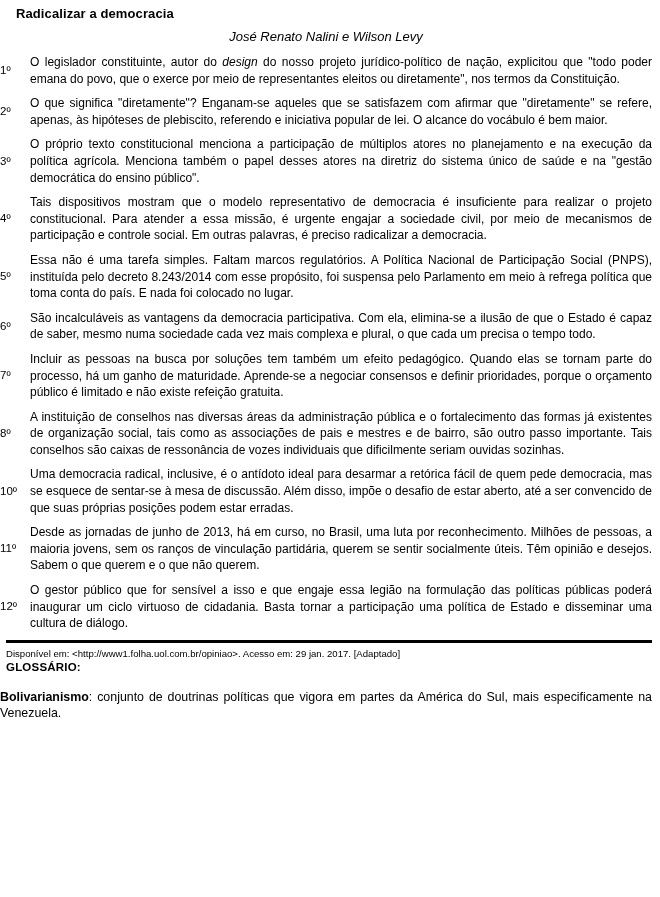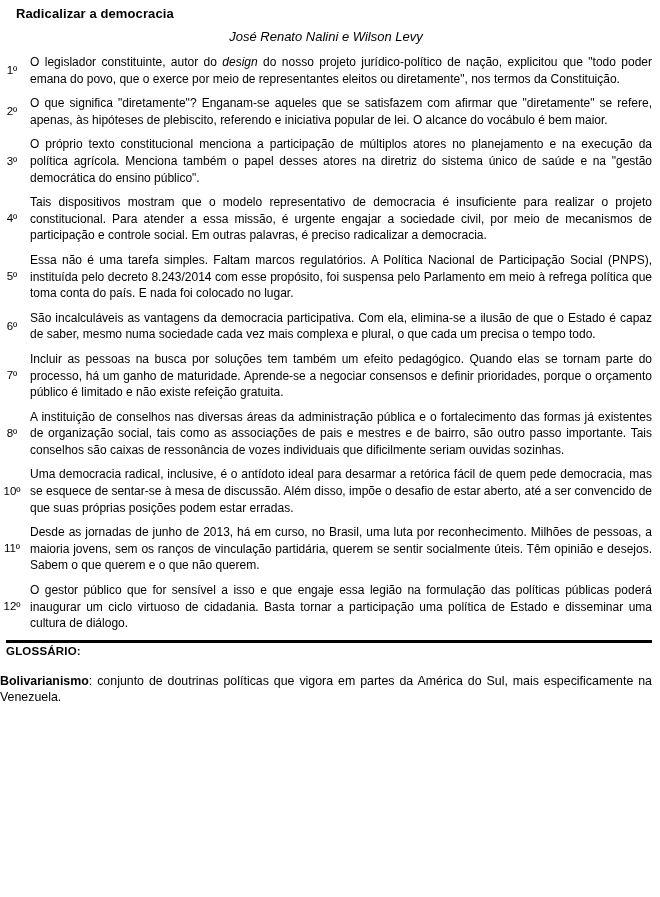--- a/index.html
+++ b/index.html
@@ -39,21 +39,21 @@
     margin-top: 10px;
   }
   .para-row {
     display: flex;
     align-items: center;
     margin-bottom: 8px;
   }
   .para-num {
     width: 30px;
     min-width: 30px;
-    text-align: center;
+    text-align: left;
     padding-right: 6px;
     font-size: 11.5px;
     line-height: 1;
     box-sizing: border-box;
   }
   .para-text {
     flex: 1;
     text-align: justify;
     text-align-last: left;
     font-size: 12px;
@@ -152,18 +152,19 @@
     <div class="para-row">
       <div class="para-num">12º</div>
       <div class="para-text">O gestor público que for sensível a isso e que engaje essa legião na formulação das políticas públicas poderá inaugurar um ciclo virtuoso de cidadania. Basta tornar a participação uma política de Estado e disseminar uma cultura de diálogo.</div>
     </div>
 
 
   </div>
 
   <hr class="divider">
 
+  <div class="source">Disponível em: &lt;http://www1.folha.uol.com.br/opiniao&gt;. Acesso em: 29 jan. 2017. [Adaptado]</div>
 
   <div class="glossary-title">GLOSSÁRIO:</div>
 
   <div class="glossary-entry"><b>Bolivarianismo</b><span>: conjunto de doutrinas políticas que vigora em partes da América do Sul, mais especificamente na Venezuela.</span></div>
 
 </div>
 
 </body></html>

